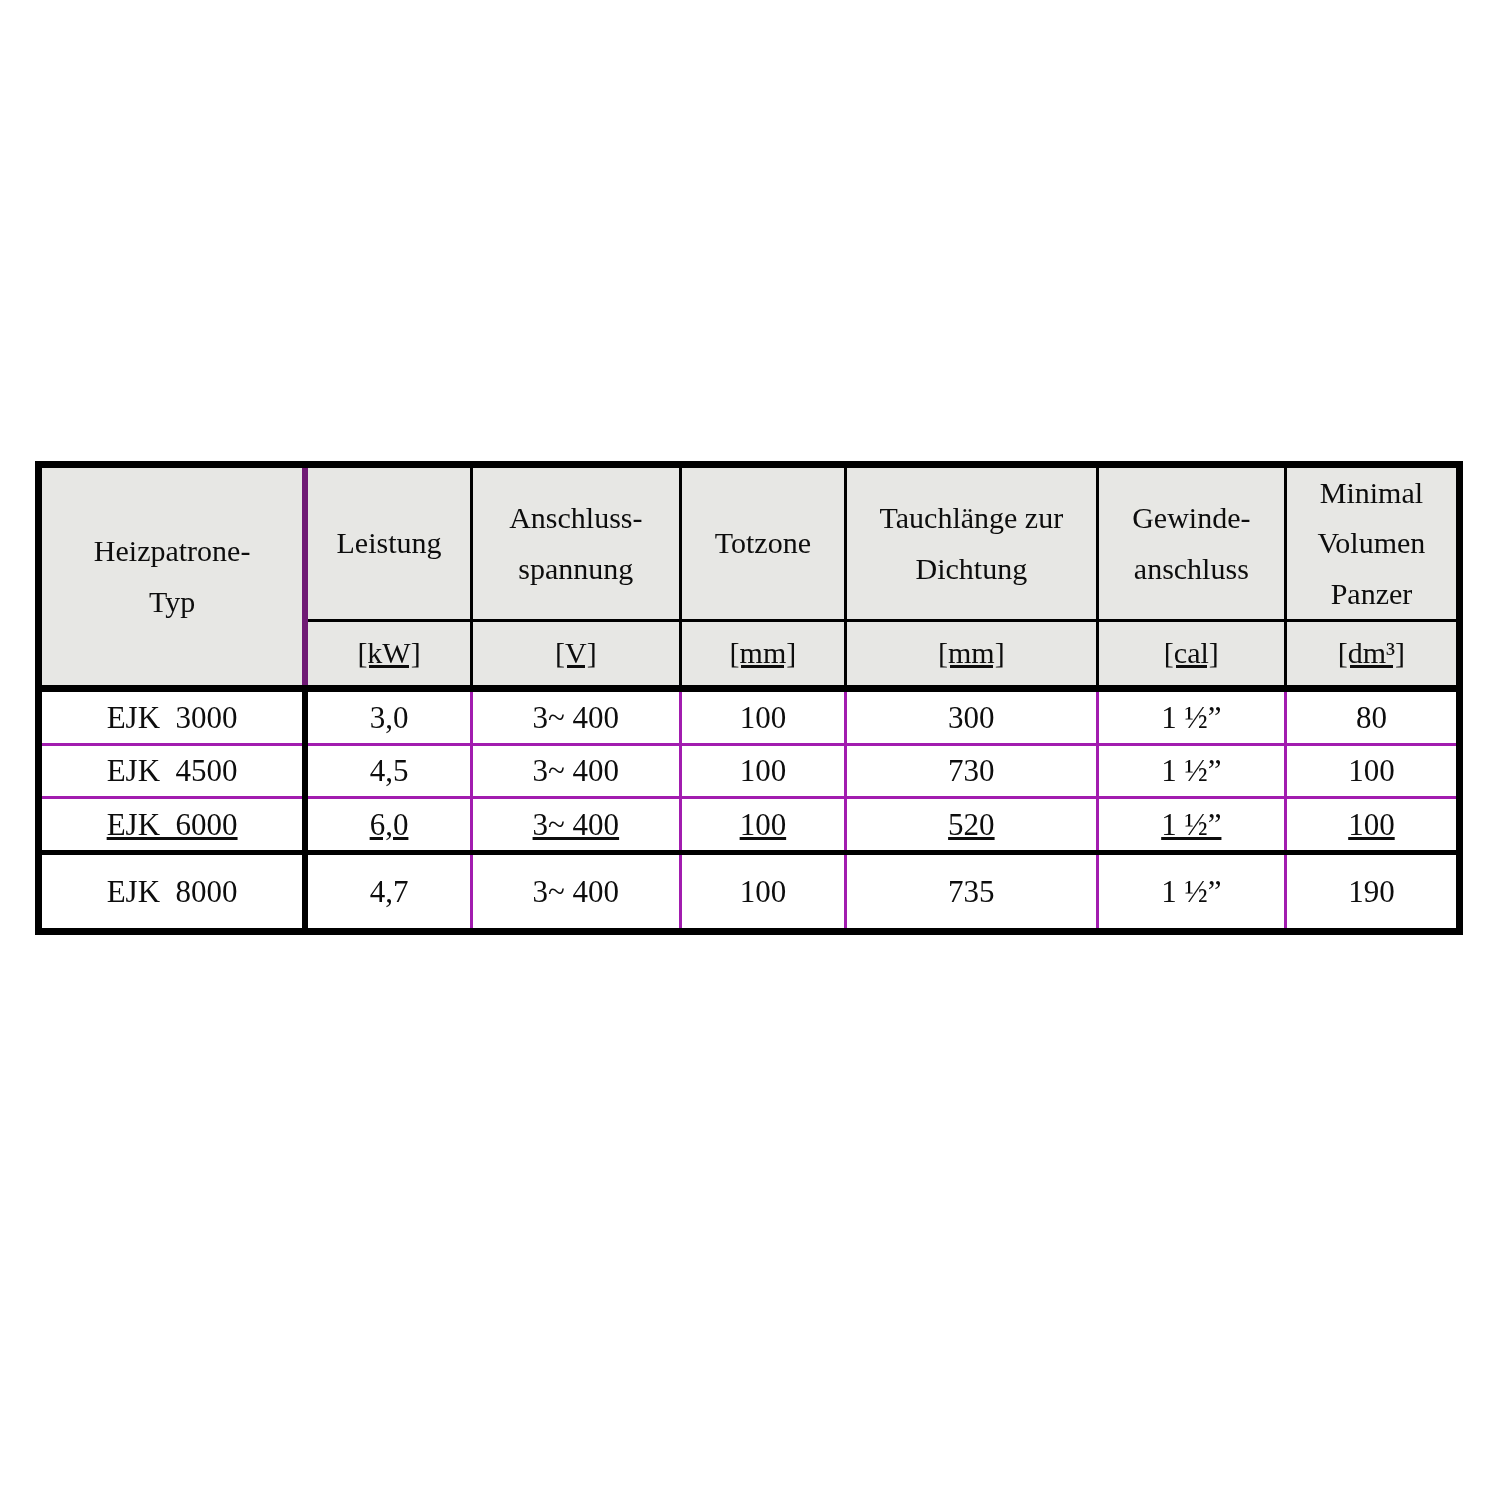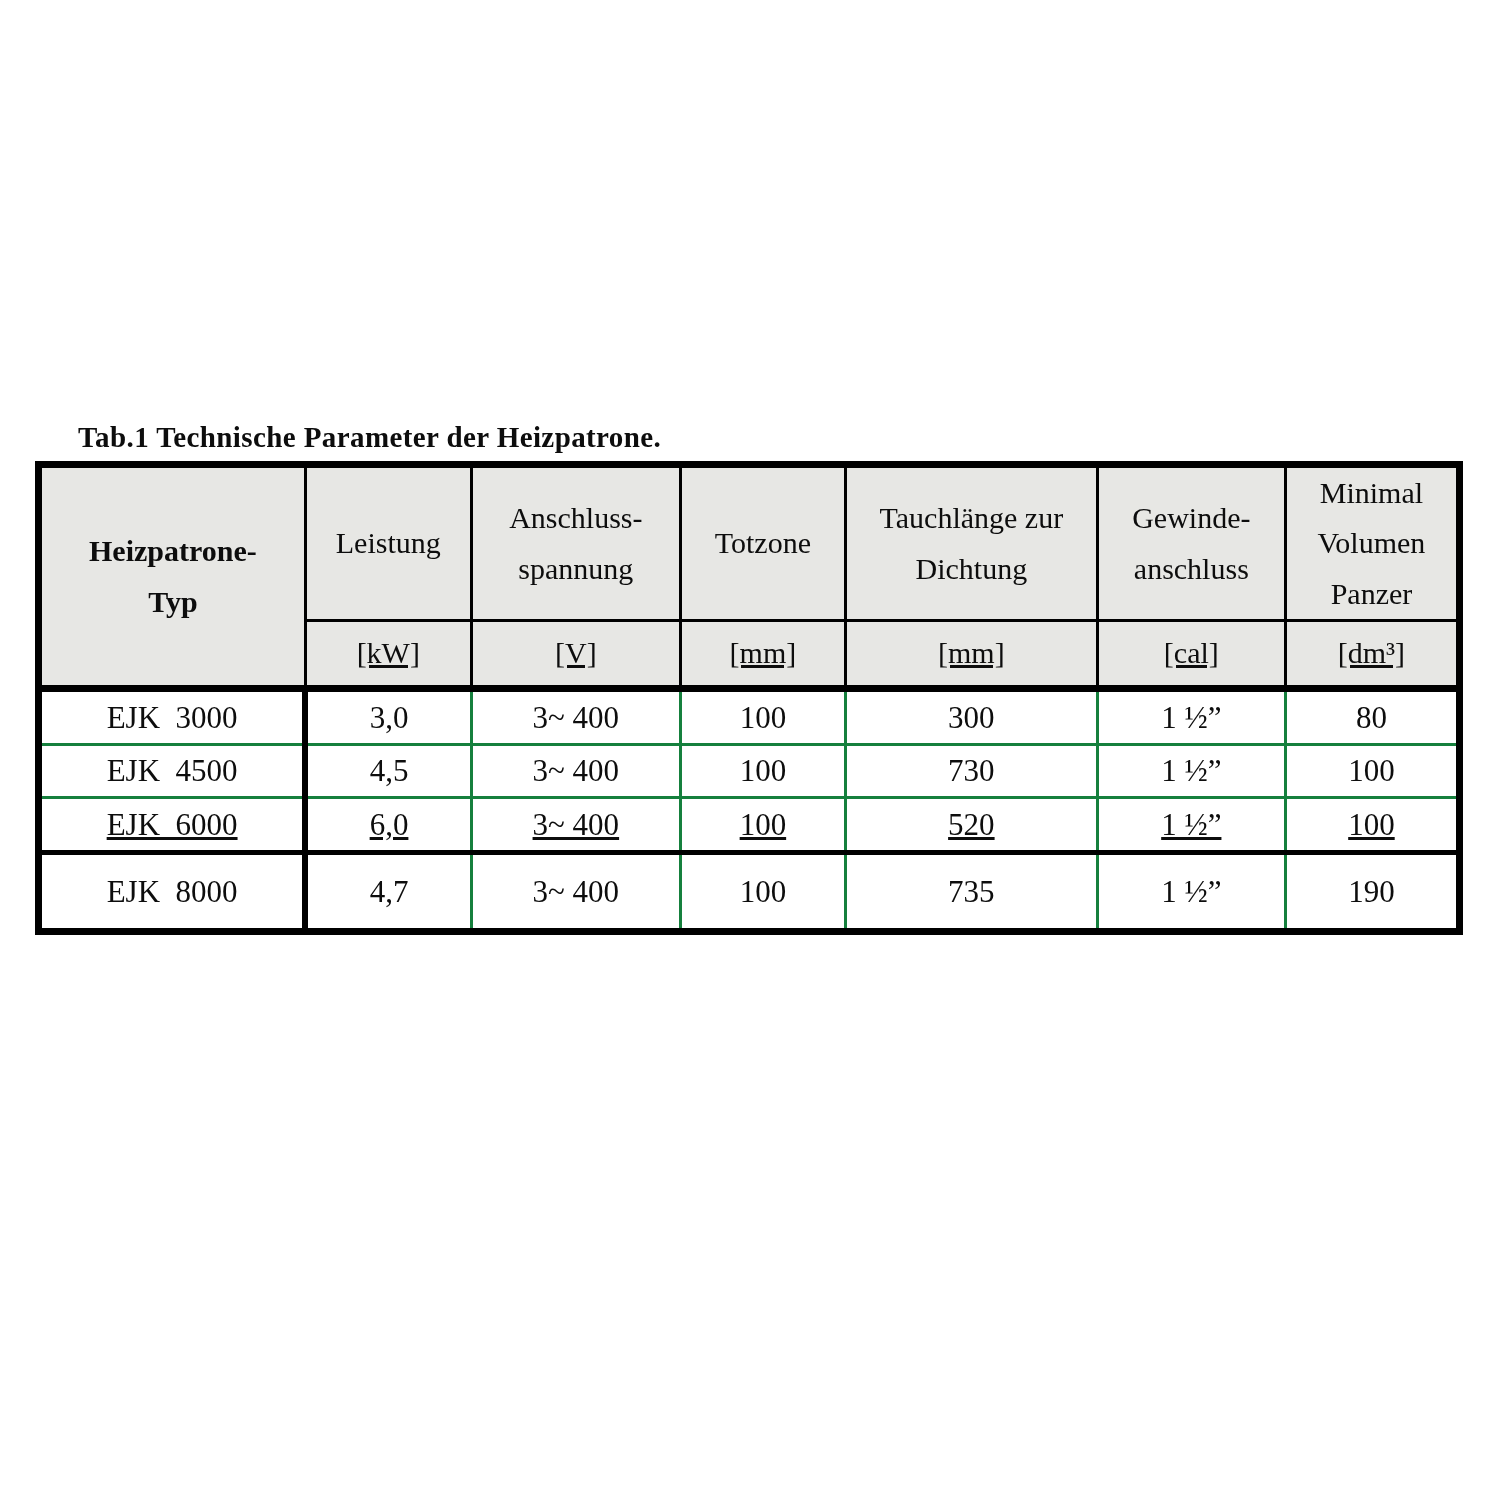--- a/index.html
+++ b/index.html
@@ -52,43 +52,41 @@
     border: 3px solid #000000;
   }
   tr.hdr-label-row { height: 151px; }
   tr.hdr-unit-row  { height: 68px; }
   th.hdr-unit {
     white-space: pre;
     border-bottom: 7px solid #000000;
     text-decoration: underline;
   }
   th.col1 {
-    border-right: 2px solid #701a75;
+    border-right: 6px solid #701a75;
     border-bottom: 7px solid #000000;
-    font-weight: bold;
   }
   td {
     font-size: 31px;
     white-space: pre;
     background: #ffffff;
-    border: 3px solid #15803d;
+    border: 3px solid #a21caf;
   }
   td.col1 { border-right: 6px solid #000000; }
   tr.data-row-0 { height: 56px; }
   tr.data-row-1 { height: 53px; }
   tr.data-row-2 { height: 55px; text-decoration: underline; }
   tr.data-row-2 td { border-bottom: 5px solid #000000; }
   tr.data-row-3 { height: 79px; }
 </style>
 </head>
 <body>
 
 <div class="doc-page">
 
-  <div class="table-title">Tab.1 Technische Parameter der Heizpatrone.</div>
 
   <table class="params-table">
     <colgroup>
       <col style="width:18.77%">
       <col style="width:11.69%">
       <col style="width:14.71%">
       <col style="width:11.62%">
       <col style="width:17.72%">
       <col style="width:13.24%">
       <col style="width:12.25%">

